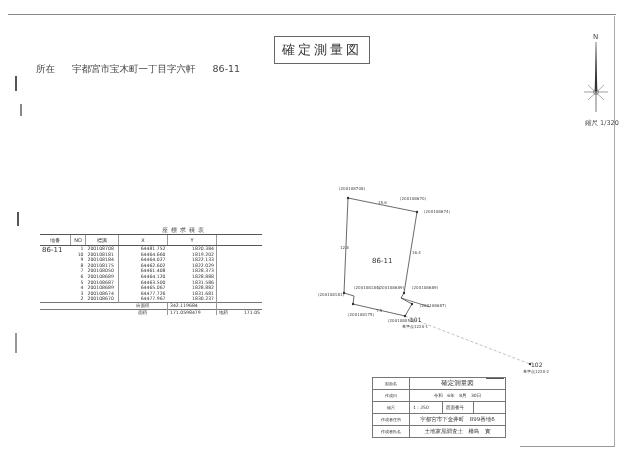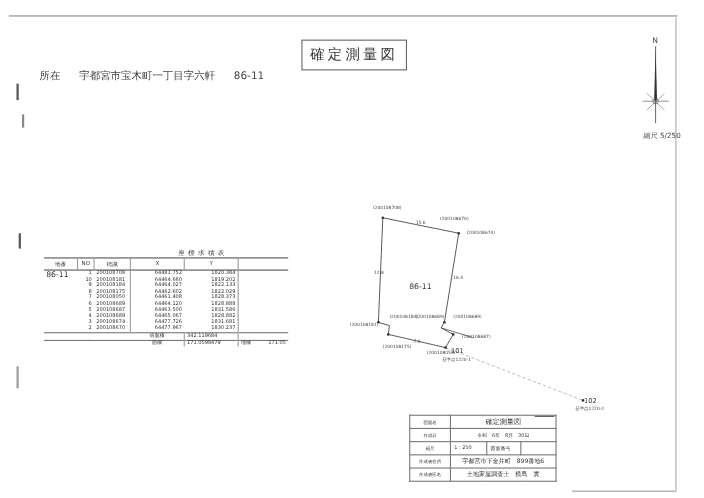--- a/index.html
+++ b/index.html
@@ -53,21 +53,21 @@
 
 <div class="abs compass-n">N</div>
 <svg width="640" height="453">
   <line x1="596" y1="42" x2="596" y2="112" stroke="#555" stroke-width="0.8"></line>
   <polygon points="596,44 597.3,90 596,94 594.7,90" fill="#333"></polygon>
   <line x1="584" y1="92" x2="608" y2="92" stroke="#777" stroke-width="0.7"></line>
   <line x1="588" y1="85" x2="604" y2="100" stroke="#777" stroke-width="0.6"></line>
   <line x1="604" y1="85" x2="588" y2="100" stroke="#777" stroke-width="0.6"></line>
   <circle cx="596" cy="92" r="2.5" fill="none" stroke="#555" stroke-width="0.6"></circle>
 </svg>
-<div class="abs scale">縮尺 5/250</div>
+<div class="abs scale">縮尺 1/320</div>
 
 <div class="abs coord-title">座標求積表</div>
 <table class="coords">
   <tbody>
       <tr>
     <th style="width:28px;">地番</th>
     <th class="vsep" style="width:12px;">NO</th>
     <th class="vsep" style="width:30px;">標識</th>
     <th class="vsep" style="width:46px;">X</th>
     <th class="vsep" style="width:46px;">Y</th>

